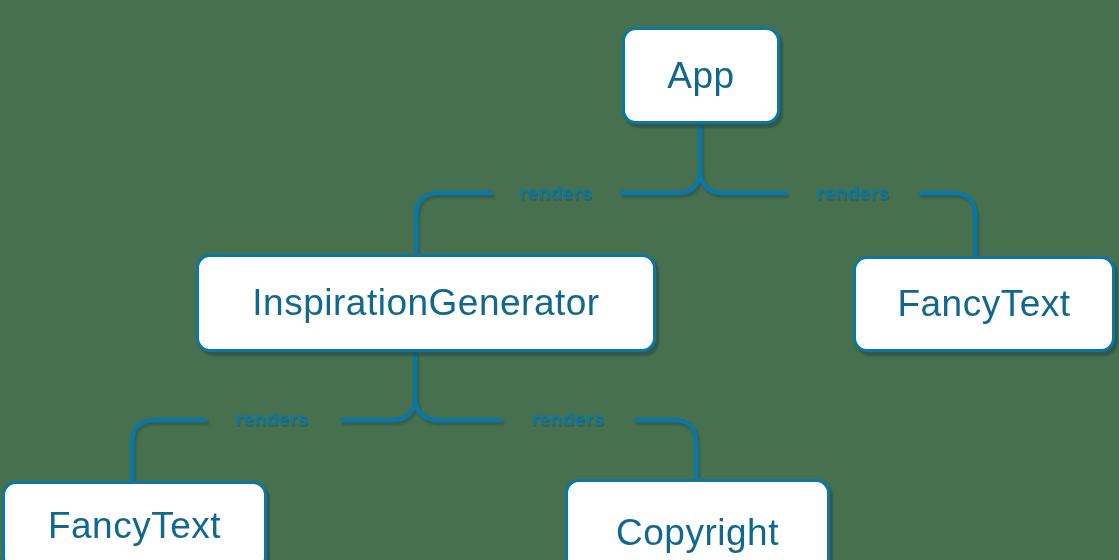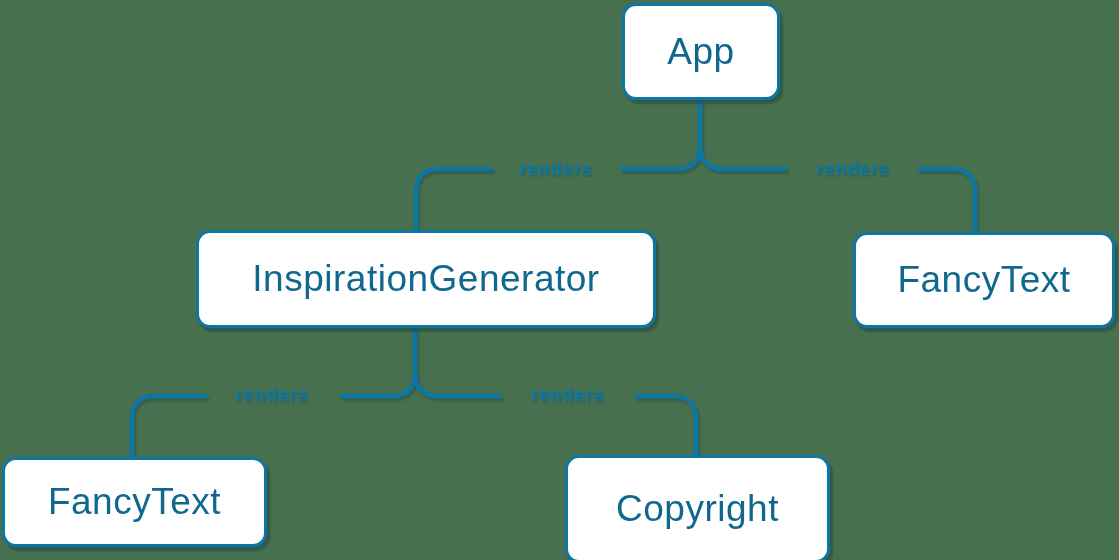--- a/index.html
+++ b/index.html
@@ -10,20 +10,21 @@
     width: 1119px;
     height: 560px;
     overflow: hidden;
     position: relative;
     background: var(--background, #47714e);
     font-family: "Liberation Sans", sans-serif;
   }
   .canvas {
     position: absolute;
     inset: 0;
+    margin-top: 24px;
   }
   svg.edges {
     position: absolute;
     left: 0;
     top: 0;
     width: 1119px;
     height: 560px;
     filter: drop-shadow(2px 3px 1px rgba(13, 52, 68, 0.30));
   }
   svg.edges path {

